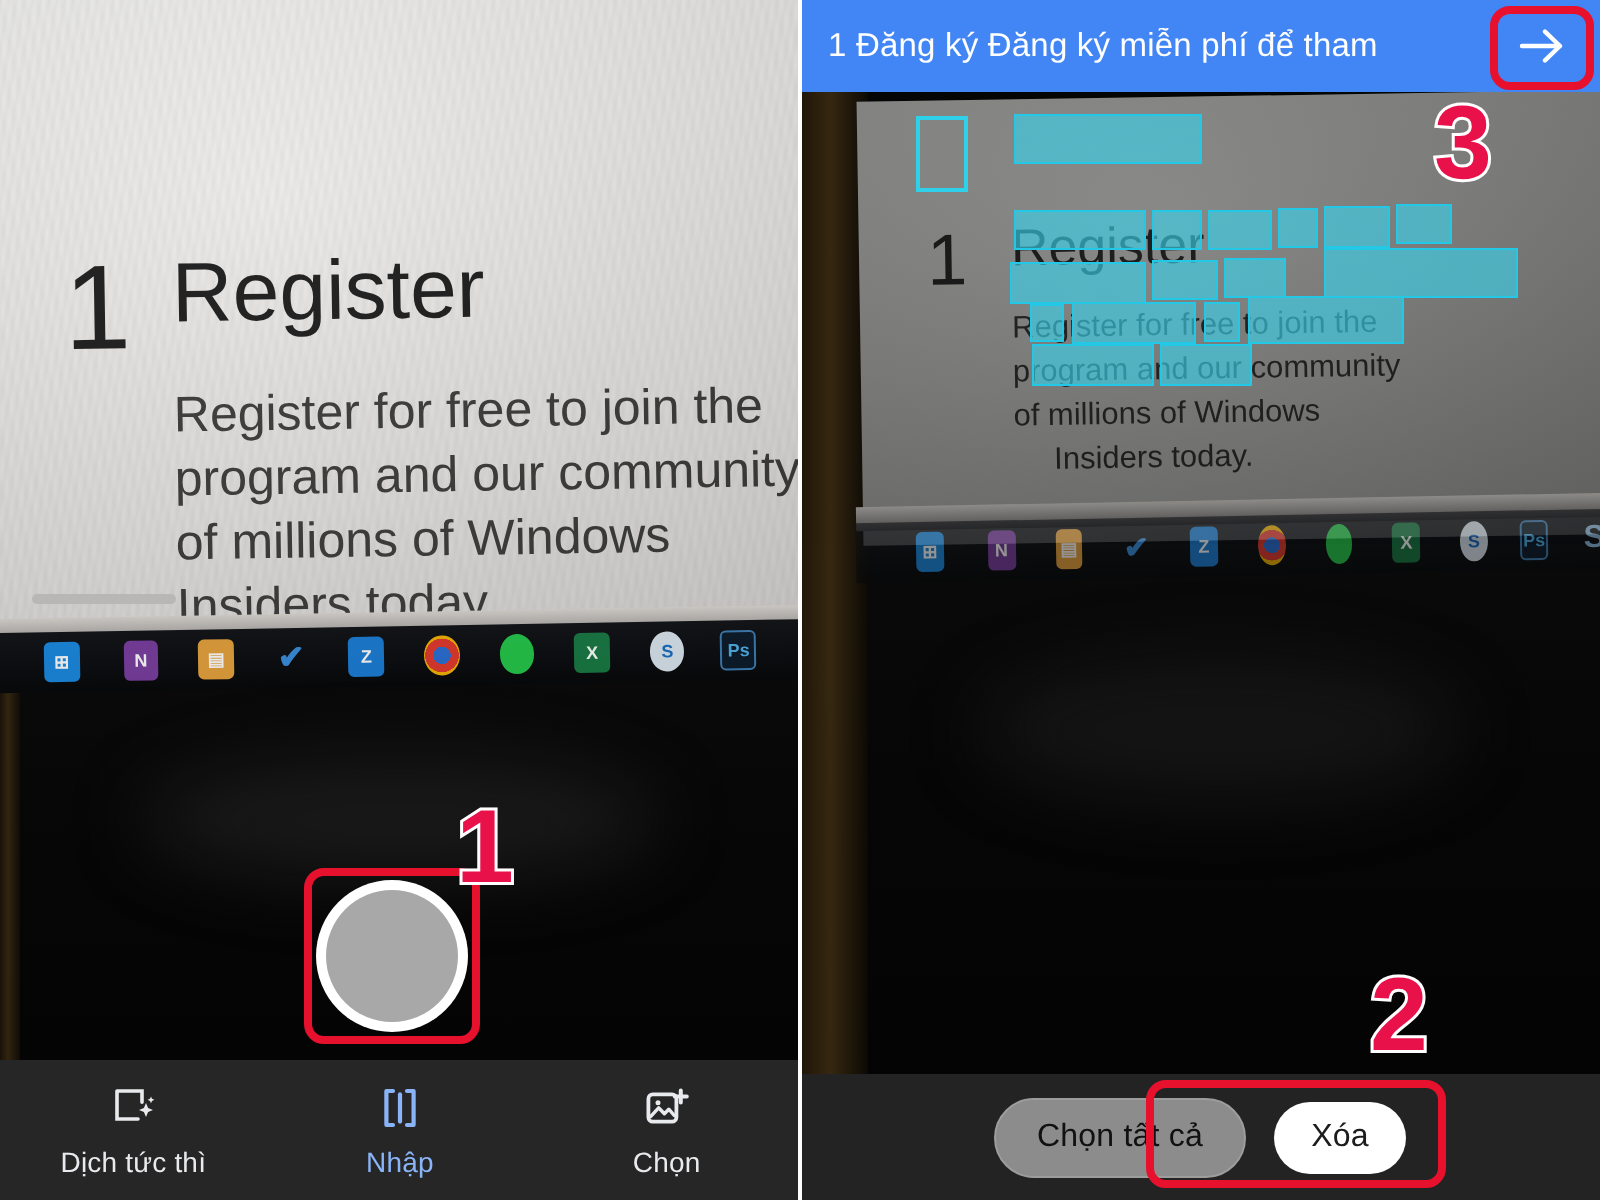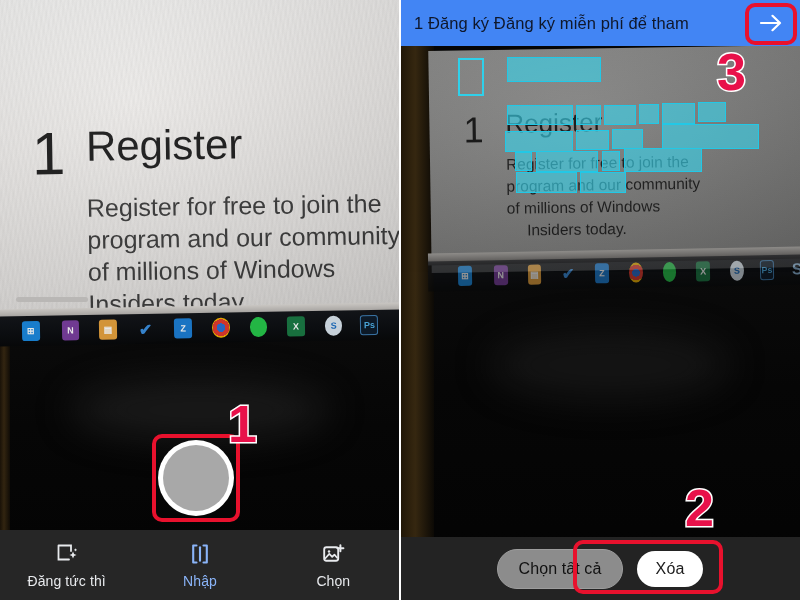--- a/index.html
+++ b/index.html
@@ -71,21 +71,21 @@
 
   
   .redbox { position:absolute; border:4px solid #e8112d; border-radius:10px; box-sizing:border-box; z-index:40; }
   .rednum { position:absolute; z-index:45; color:#e8114a; font-weight:bold; line-height:1;
             font-family:"Liberation Sans", sans-serif;
             -webkit-text-stroke:3px #ffffff; paint-order:stroke fill; }
 
   
   .topbar { position:absolute; left:0; top:0; width:400px; height:46px; background:#4285f4;
             display:flex; align-items:center; z-index:30; }
-  .topbar-text { margin-left:14px; font-size:16.5px; color:#0f172a; white-space:nowrap; overflow:hidden;
+  .topbar-text { margin-left:14px; font-size:16.5px; color:#ffffff; white-space:nowrap; overflow:hidden;
                  max-width:316px; letter-spacing:.1px; }
   .topbar-arrow { position:absolute; right:12px; top:7px; width:34px; height:32px;
                   display:flex; align-items:center; justify-content:center; }
 
   
   .actionbar { position:absolute; left:0; bottom:0; width:400px; height:63px; background:#232323;
                display:flex; align-items:center; justify-content:center; gap:14px; z-index:30; }
   .btn-pill { border-radius:22px; display:flex; align-items:center; justify-content:center;
               font-size:16px; letter-spacing:.1px; }
   .btn-delete { width:66px; height:36px; background:#ffffff; color:#1c1c1c; }
@@ -152,21 +152,21 @@
     <div class="navbar">
 
       <div class="nav-item">
         <span class="nav-ic">
           <svg width="24" height="24" viewBox="0 0 24 24" fill="none">
             <path d="M3.5 3.5h12.5v5.6M3.5 3.5v14h10.5" stroke="#e8eaed" stroke-width="1.8" stroke-linecap="round"></path>
             <path d="M18 9.5l1.05 2.45L21.5 13l-2.45 1.05L18 16.5l-1.05-2.45L14.5 13l2.45-1.05z" fill="#e8eaed"></path>
             <path d="M20.5 6.2l.5 1.15L22.2 7.9l-1.2.55-.5 1.15-.5-1.15L18.8 7.9l1.2-.55z" fill="#e8eaed"></path>
           </svg>
         </span>
-        <span class="nav-label">Đăng tức thì</span>
+        <span class="nav-label">Dịch tức thì</span>
       </div>
 
       <div class="nav-item active">
         <span class="nav-ic">
           <svg width="24" height="24" viewBox="0 0 24 24" fill="none">
             <path d="M8.5 3.5H5.2v17h3.3M15.5 3.5h3.3v17h-3.3" stroke="#8ab4f8" stroke-width="2.1" stroke-linecap="round" stroke-linejoin="round"></path>
             <path d="M12 5.2v13.6" stroke="#8ab4f8" stroke-width="2.1" stroke-linecap="round"></path>
           </svg>
         </span>
         <span class="nav-label">Nhập</span>

